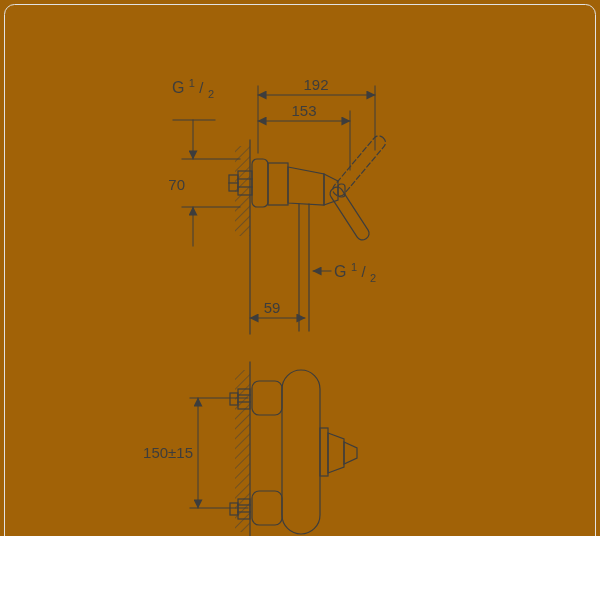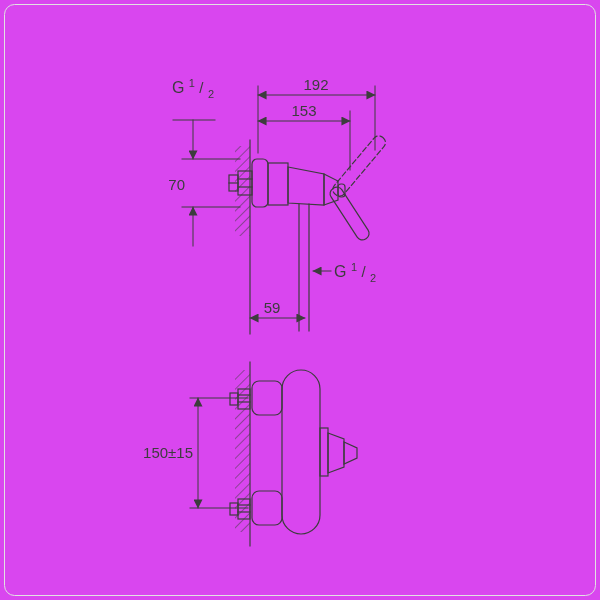--- a/index.html
+++ b/index.html
@@ -1,17 +1,17 @@
 <!DOCTYPE html>
 <html><head>
 <meta charset="utf-8">
 <style>
   html,body{margin:0;padding:0;background:#ffffff;}
   .stage{
-    width:600px;height:600px;position:relative;background:#d946ef;
+    width:600px;height:536px;position:relative;background:#a16207;
     font-family:"Liberation Sans", sans-serif;
     overflow:hidden;
   }
   svg{position:absolute;left:0;top:0;}
   text{
     font-family:"Liberation Sans", sans-serif;
     font-size:15px;
   }
   .dim-label{font-size:15px;}
   .thread-label{font-size:16px;}

